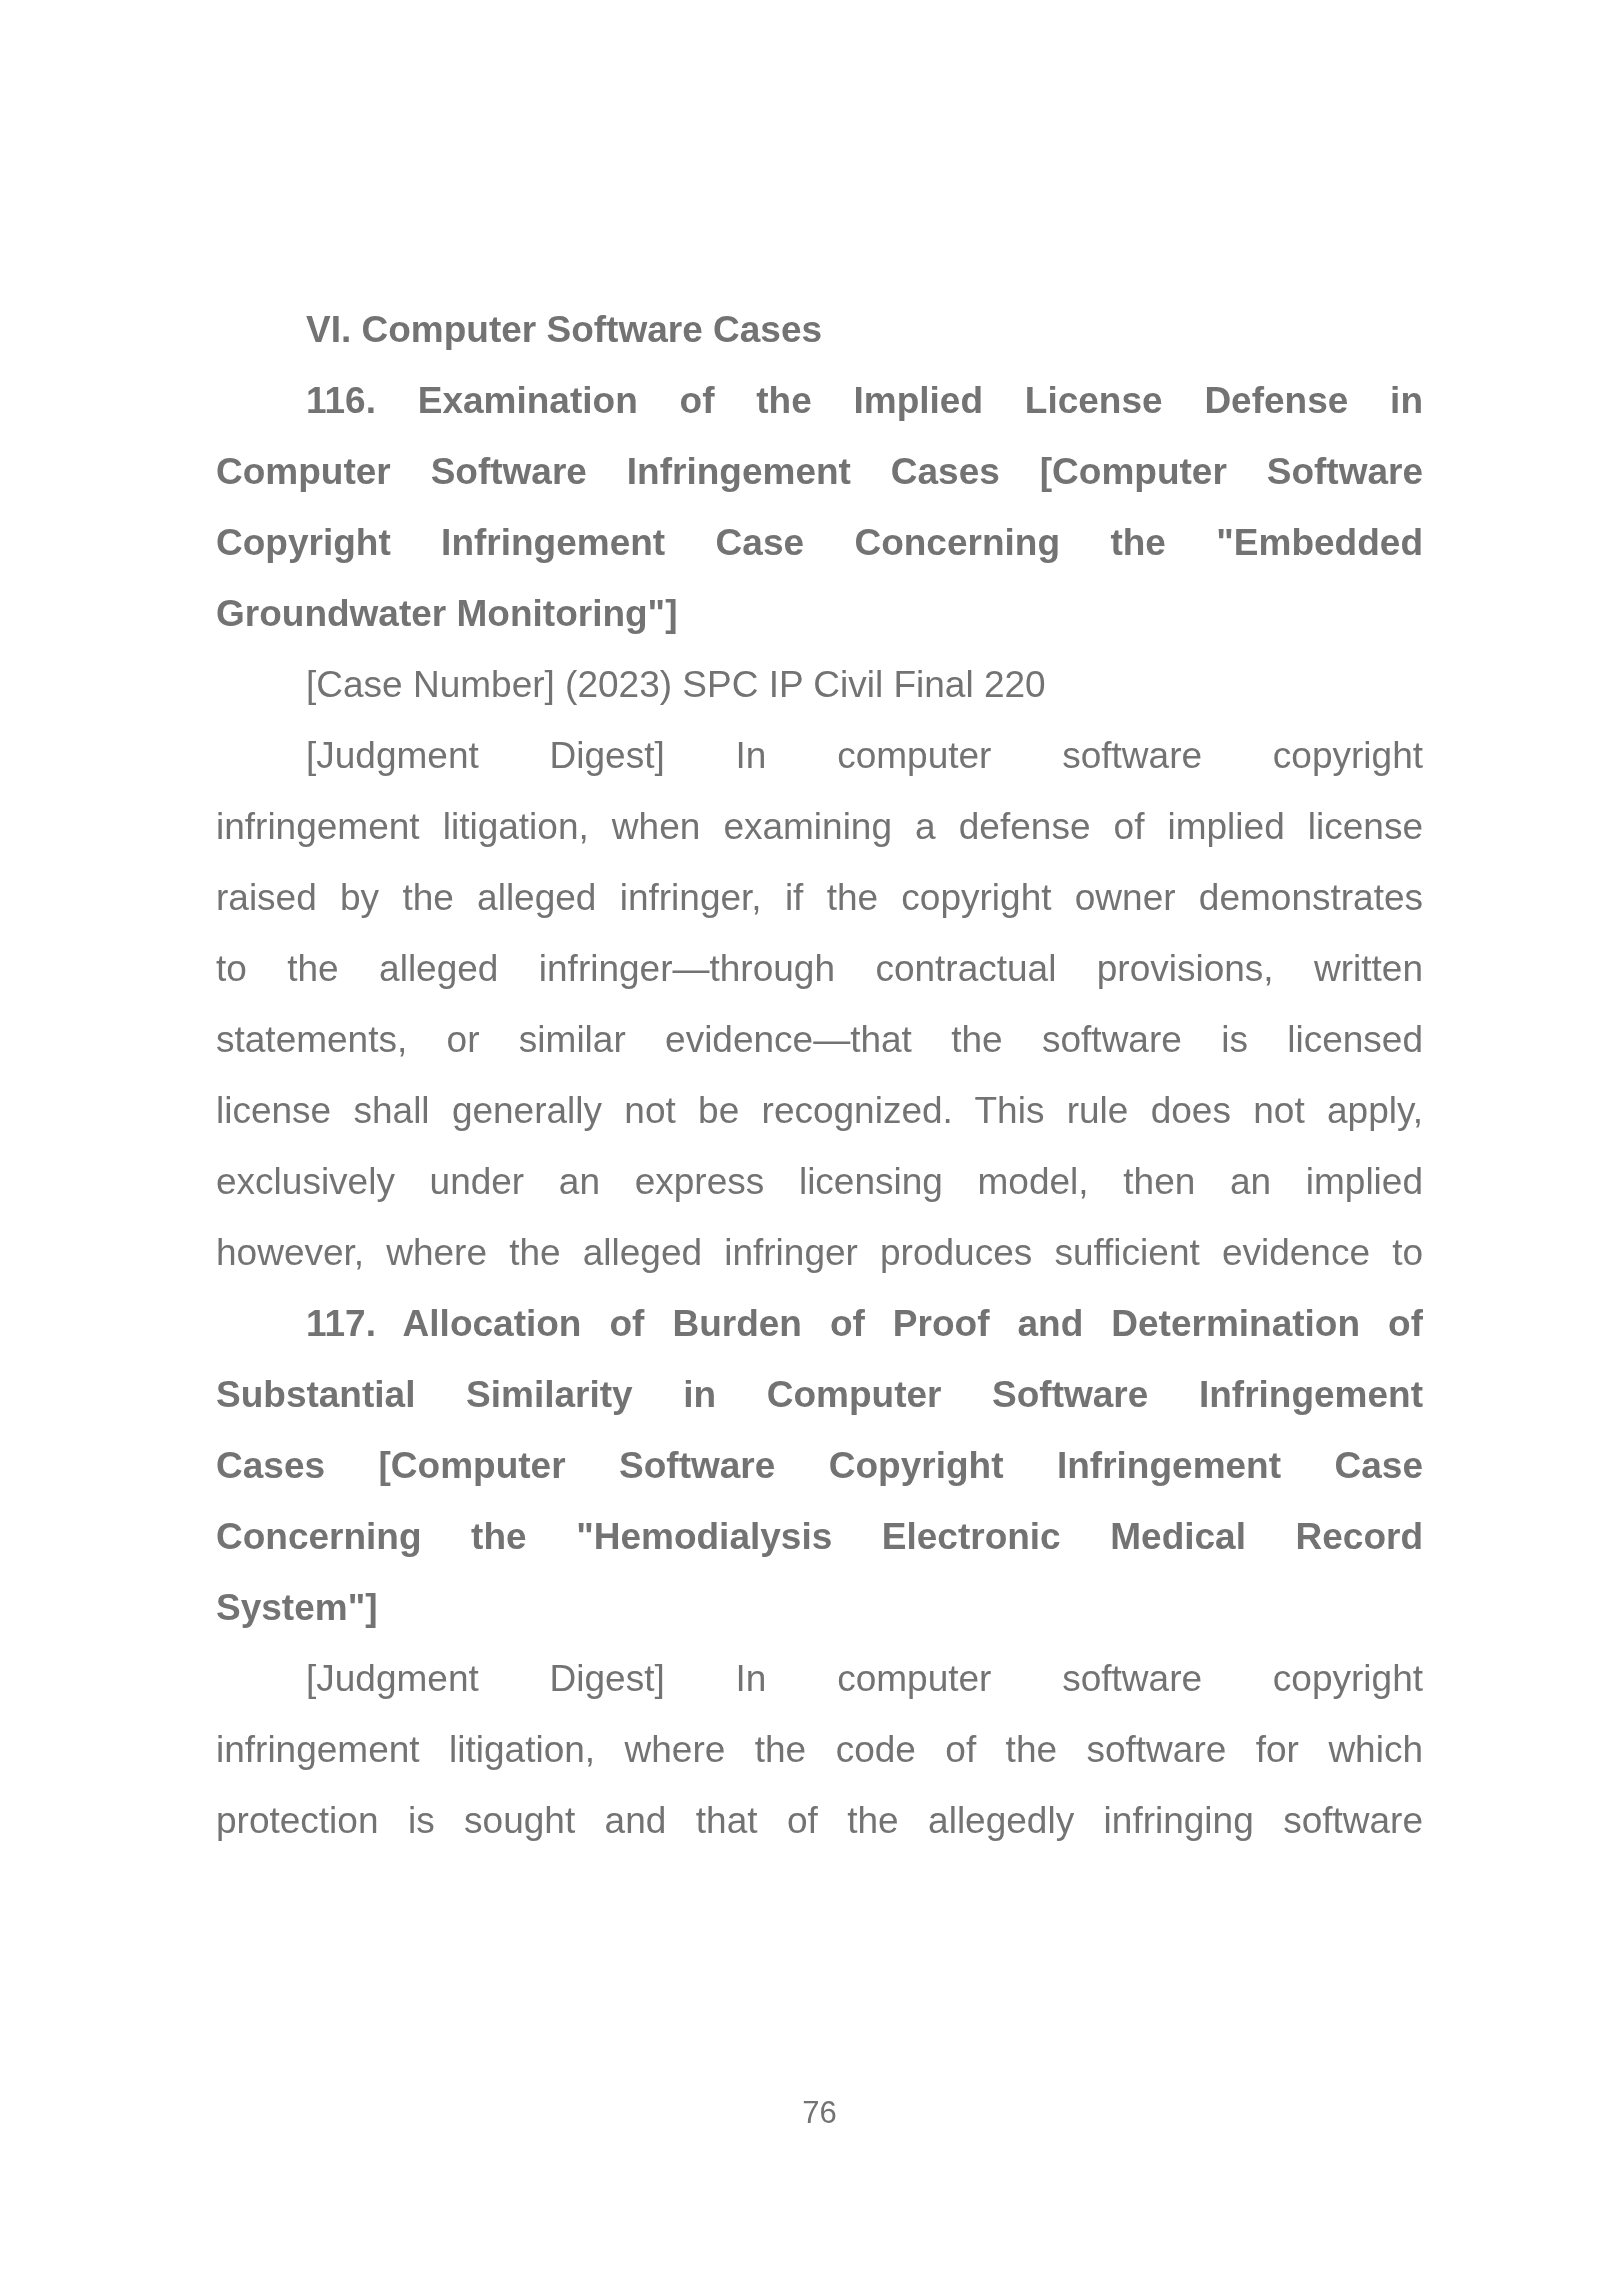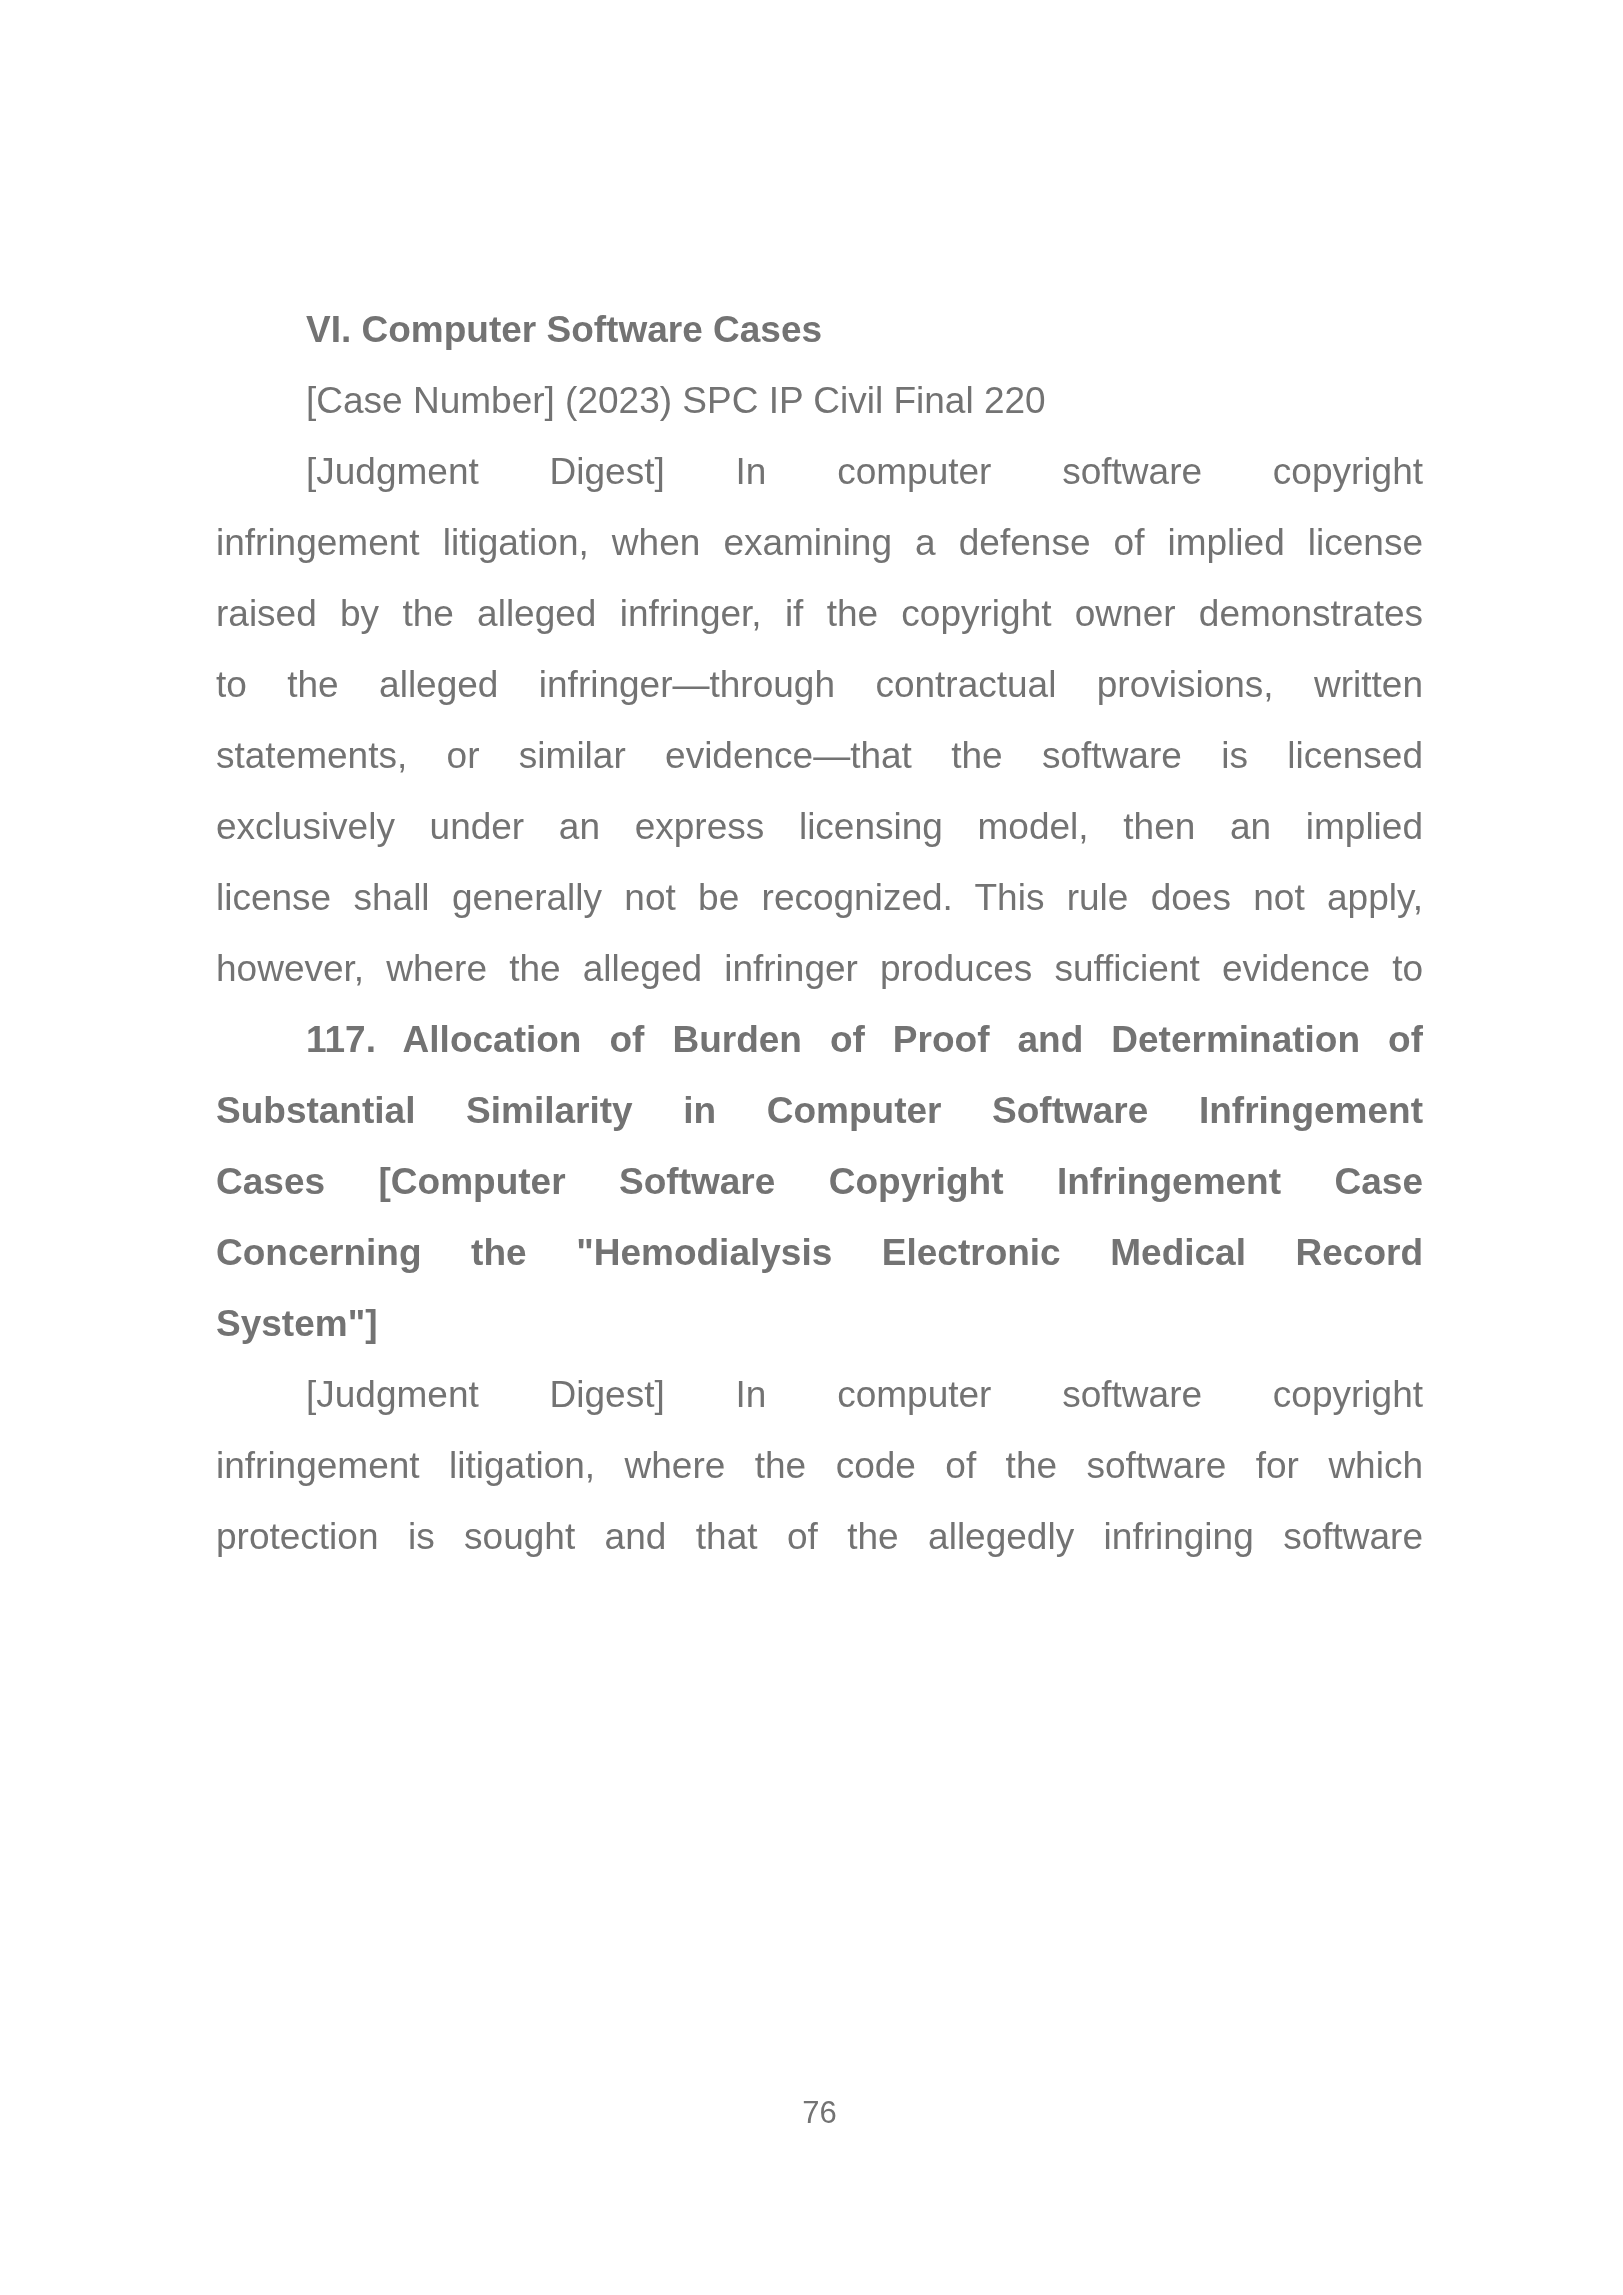--- a/index.html
+++ b/index.html
@@ -54,31 +54,37 @@
   }
 </style>
 </head>
 <body>
 
 <div class="page">
   <div class="text-block" id="text-block">
       <div class="block heading">
         <div class="line indent lastline">VI. Computer Software Cases</div>
       </div>
+      <div class="block heading">
+        <div class="line indent">116. Examination of the Implied License Defense in</div>
+        <div class="line">Computer Software Infringement Cases [Computer Software</div>
+        <div class="line">Copyright Infringement Case Concerning the "Embedded</div>
+        <div class="line lastline">Groundwater Monitoring"]</div>
+      </div>
       <div class="block body">
         <div class="line indent lastline">[Case Number] (2023) SPC IP Civil Final 220</div>
       </div>
       <div class="block body">
         <div class="line indent">[Judgment Digest] In computer software copyright</div>
         <div class="line">infringement litigation, when examining a defense of implied license</div>
         <div class="line">raised by the alleged infringer, if the copyright owner demonstrates</div>
         <div class="line">to the alleged infringer—through contractual provisions, written</div>
         <div class="line">statements, or similar evidence—that the software is licensed</div>
+        <div class="line">license shall generally not be recognized. This rule does not apply,</div>
         <div class="line">exclusively under an express licensing model, then an implied</div>
-        <div class="line">license shall generally not be recognized. This rule does not apply,</div>
         <div class="line">however, where the alleged infringer produces sufficient evidence to</div>
       </div>
       <div class="block heading">
         <div class="line indent">117. Allocation of Burden of Proof and Determination of</div>
         <div class="line">Substantial Similarity in Computer Software Infringement</div>
         <div class="line">Cases [Computer Software Copyright Infringement Case</div>
         <div class="line">Concerning the "Hemodialysis Electronic Medical Record</div>
         <div class="line lastline">System"]</div>
       </div>
       <div class="block body">

